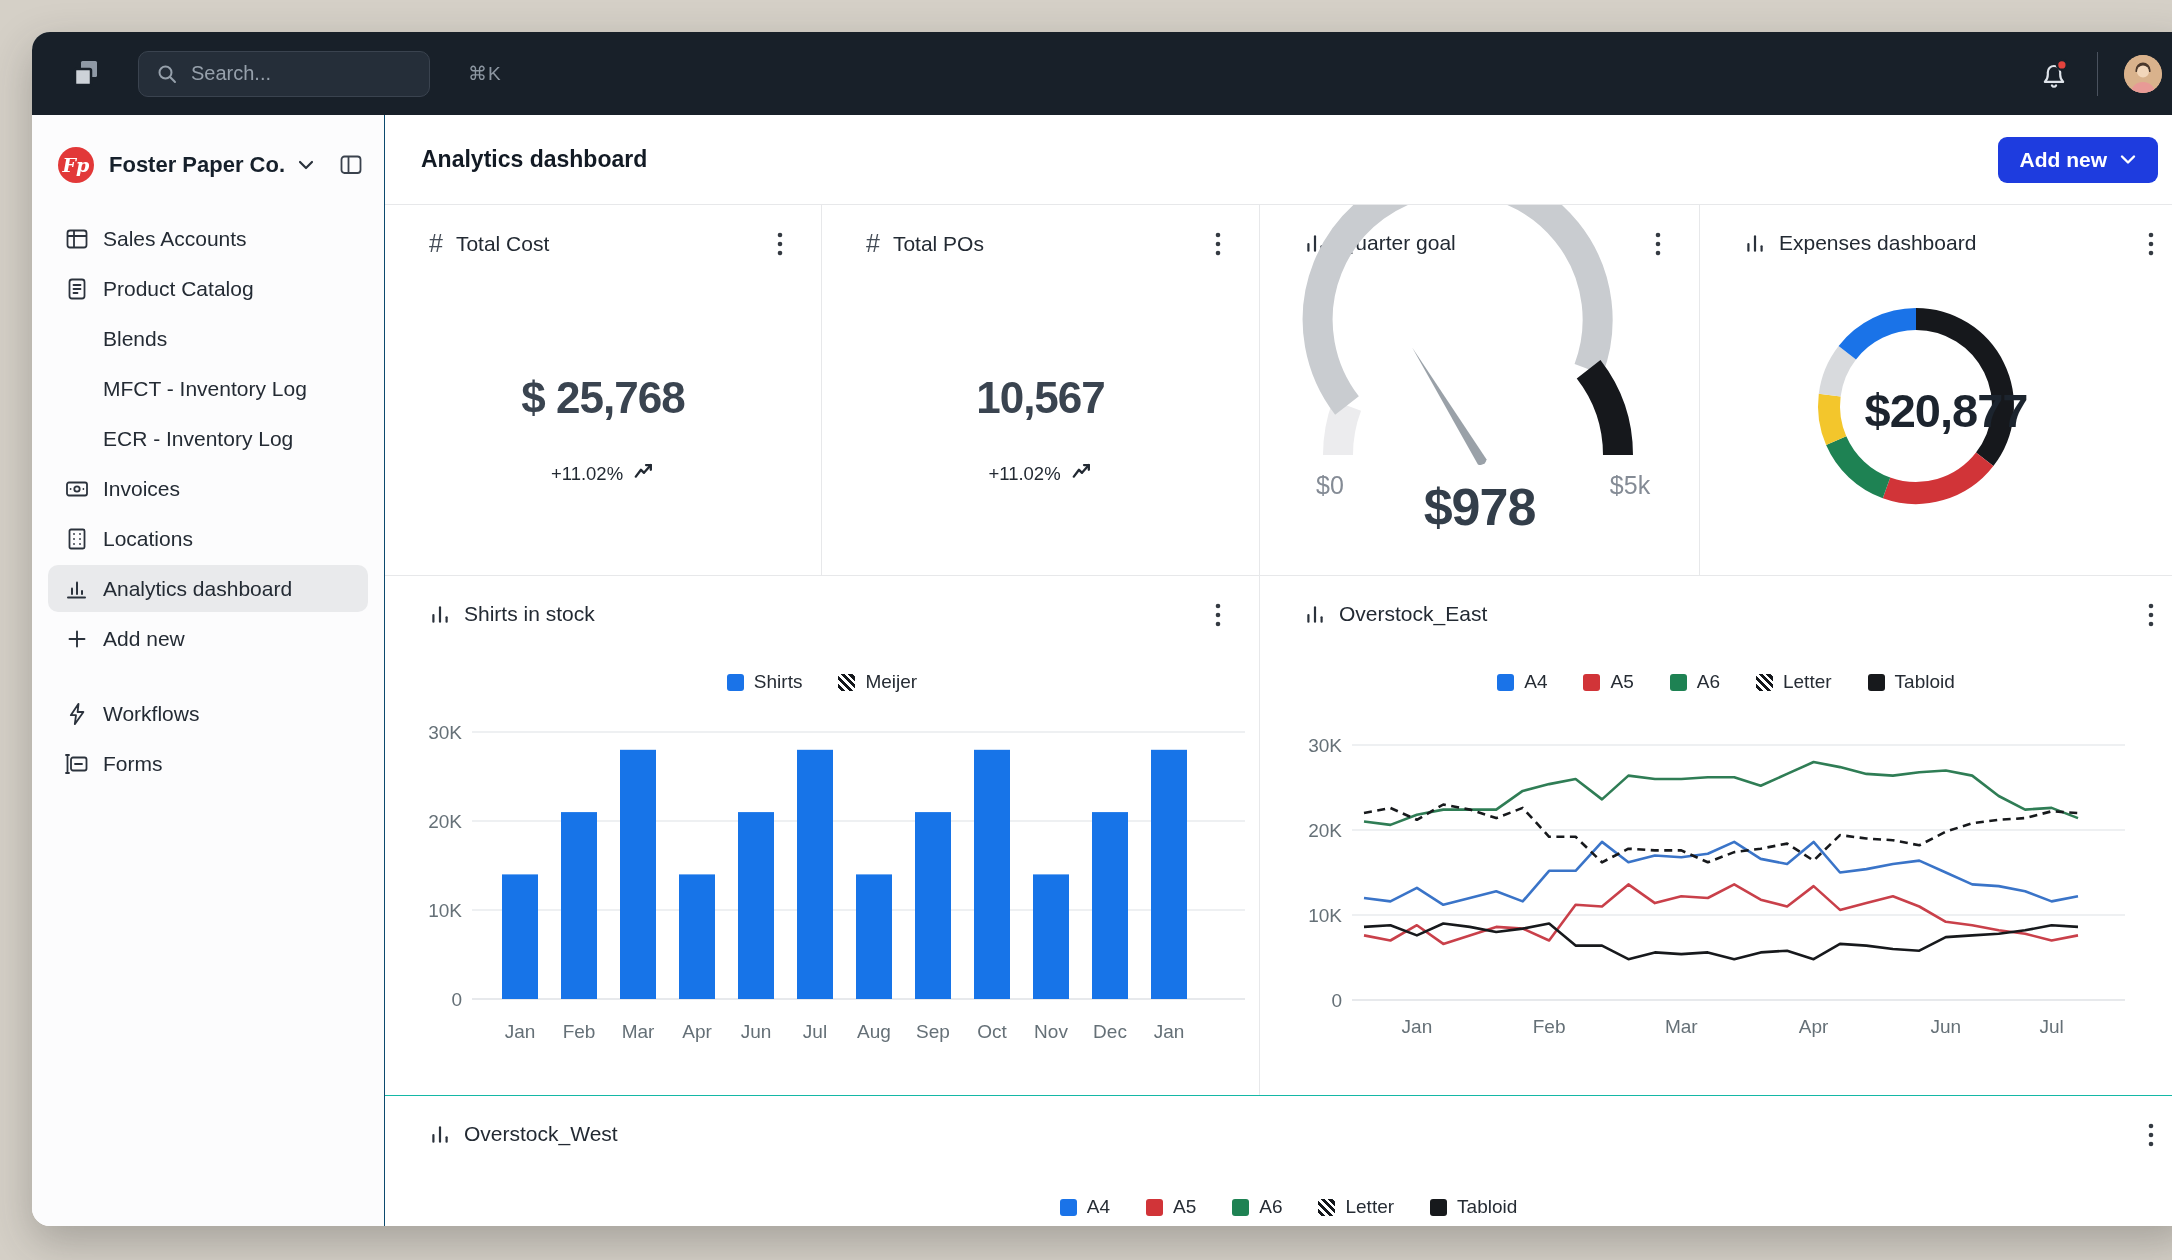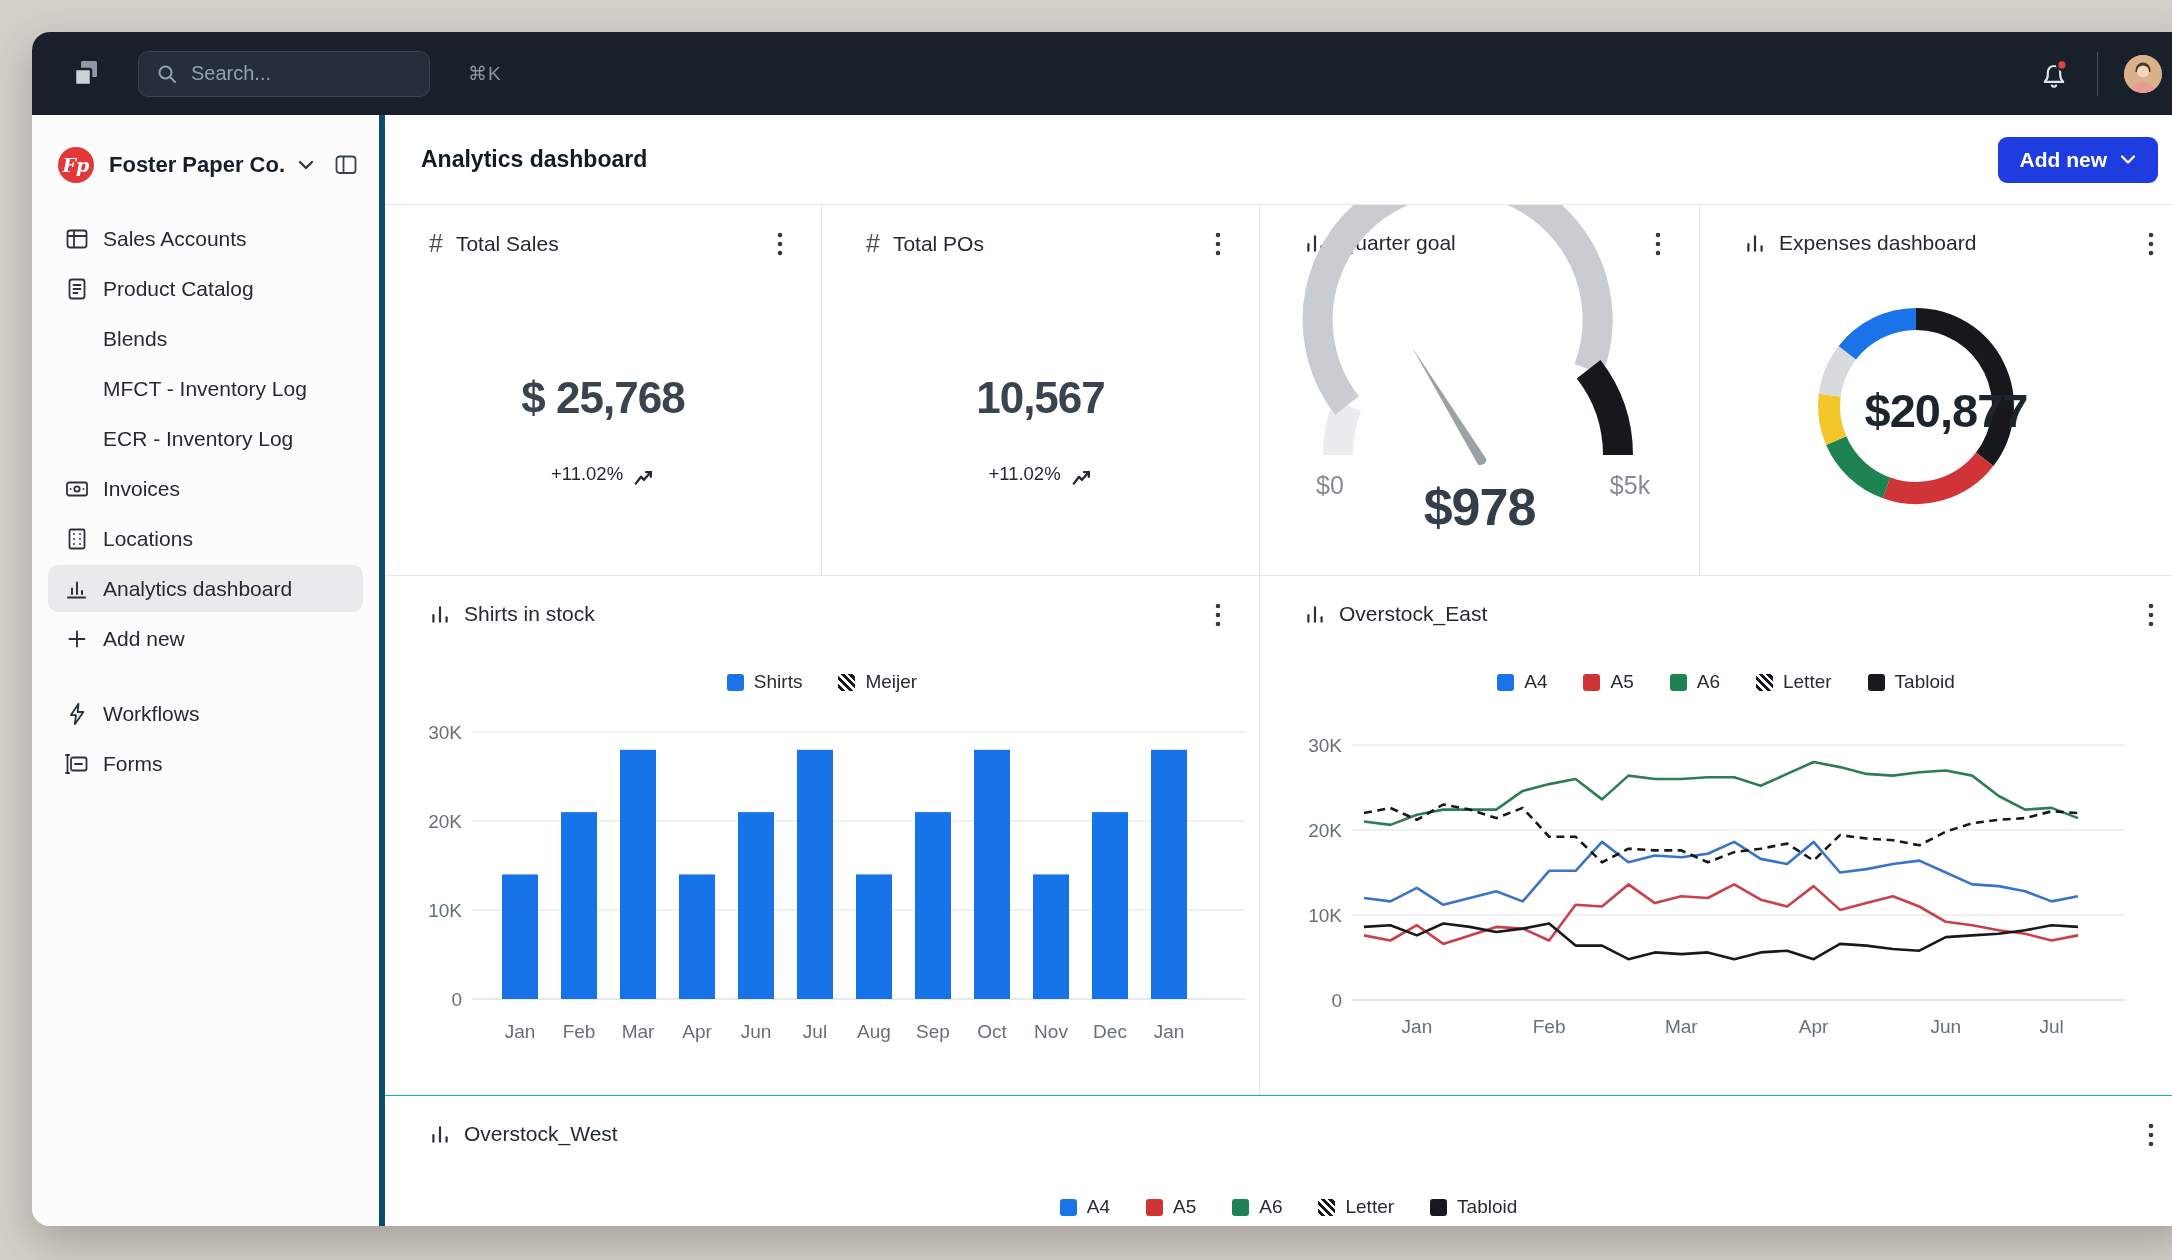--- a/index.html
+++ b/index.html
@@ -18,21 +18,21 @@
                      font-family:"Liberation Sans",sans-serif; }
   .searchbox input::placeholder { color:#96a0ab; }
   .kbd { color:#8d97a2; font-size:19px; letter-spacing:1px; }
   .topbar-right { margin-left:auto; display:flex; align-items:center; gap:26px; }
   .bell-wrap { position:relative; width:34px; height:34px; cursor:pointer; }
   .tb-divider { width:1px; height:44px; background:#4a525e; }
   .avatar { width:38px; height:38px; border-radius:50%; overflow:hidden; background:#d9b28c; cursor:pointer; }
 
   
   .shell { display:flex; height:1111px; }
-  .sidebar { width:353px; flex:0 0 auto; border-right:6px solid #0c4a6e; background:#fcfcfd; padding-top:22px; }
+  .sidebar { width:353px; flex:0 0 auto; border-right:1px solid #0c4a6e; background:#fcfcfd; padding-top:22px; }
   .company-row { height:56px; display:flex; align-items:center; padding:0 20px 0 26px; margin-bottom:22px; }
   .logo-badge { width:36px; height:36px; border-radius:50%; background:#e23838; color:#fff; display:flex;
                 align-items:center; justify-content:center; font-family:"DejaVu Serif",serif; font-style:italic;
                 font-weight:bold; font-size:19px; }
   .company-name { margin-left:15px; font-size:22px; font-weight:700; color:#16202b; }
   .company-chev { margin-left:12px; display:flex; }
   .collapse-btn { margin-left:auto; display:flex; cursor:pointer; }
 
   .nav ul { list-style:none; }
   .nav li { height:47px; margin:3px 16px; border-radius:10px; display:flex; align-items:center;
@@ -64,21 +64,21 @@
 
   .card-head { position:absolute; top:26px; left:44px; display:flex; align-items:center; gap:13px; }
   .card-title { font-size:21px; font-weight:500; color:#232a33; }
   .hash-ic { font-size:25px; color:#454d57; font-weight:500; line-height:1; }
   .kebab { position:absolute; top:24px; right:26px; width:30px; height:32px; display:flex; align-items:center;
            justify-content:center; cursor:pointer; background:none; border:none; }
 
   .kpi-value { position:absolute; top:168px; left:0; right:0; text-align:center; font-size:44px; font-weight:600;
                color:#3a4450; letter-spacing:-1px; }
   .kpi-delta { position:absolute; top:258px; left:0; right:0; display:flex; justify-content:center;
-               align-items:flex-end; gap:10px; font-size:18.5px; font-weight:500; color:#232a33; }
+               align-items:flex-start; gap:10px; font-size:18.5px; font-weight:500; color:#232a33; }
 
   .gauge-svg, .donut-svg { position:absolute; left:0; top:0; }
   .gauge-min, .gauge-max { position:absolute; top:266px; width:90px; text-align:center; font-size:25px; color:#848b95; }
   .gauge-min { left:25px; } .gauge-max { left:325px; }
   .gauge-value { position:absolute; top:272px; left:0; right:0; text-align:center; font-size:52px; font-weight:700;
                  color:#333e4a; letter-spacing:-1px; }
   .donut-center { position:absolute; top:178px; left:0; right:0; text-align:center; font-size:47px; font-weight:700;
                   color:#1c242e; letter-spacing:-1px; }
 
   .legend { position:absolute; top:95px; left:0; right:0; display:flex; justify-content:center; gap:36px; }
@@ -266,21 +266,21 @@
           <svg width="16" height="13" viewBox="0 0 16 13" fill="none" stroke="#ffffff" stroke-width="2.4" stroke-linecap="round" stroke-linejoin="round">
               <path d="M2 3.5 8 9.5 14 3.5"></path>
             </svg>
         </button>
       </div>
 
       <div class="row1">
         <div class="card">
           <div class="card-head">
             <span class="hash-ic">#</span>
-            <span class="card-title">Total Sales</span>
+            <span class="card-title">Total Cost</span>
           </div>
           <button class="kebab">
             <svg width="6" height="28" viewBox="0 0 6 28" fill="#343a42">
                 <circle cx="3" cy="4" r="2.3"></circle>
                 <circle cx="3" cy="13" r="2.3"></circle>
                 <circle cx="3" cy="22" r="2.3"></circle>
               </svg>
           </button>
           <div class="kpi-value">$ 25,768</div>
           <div class="kpi-delta">

